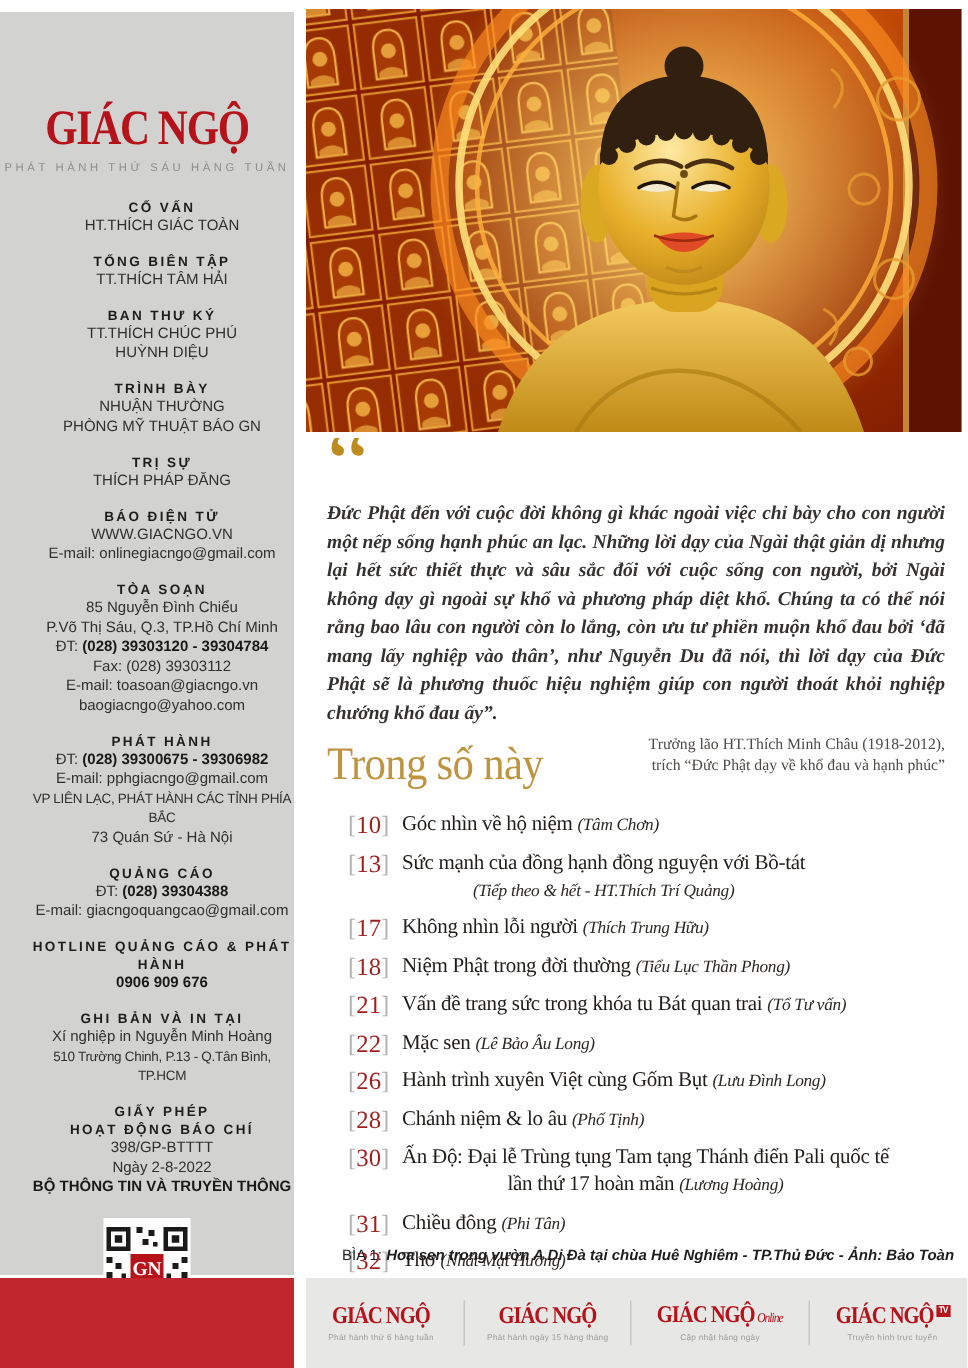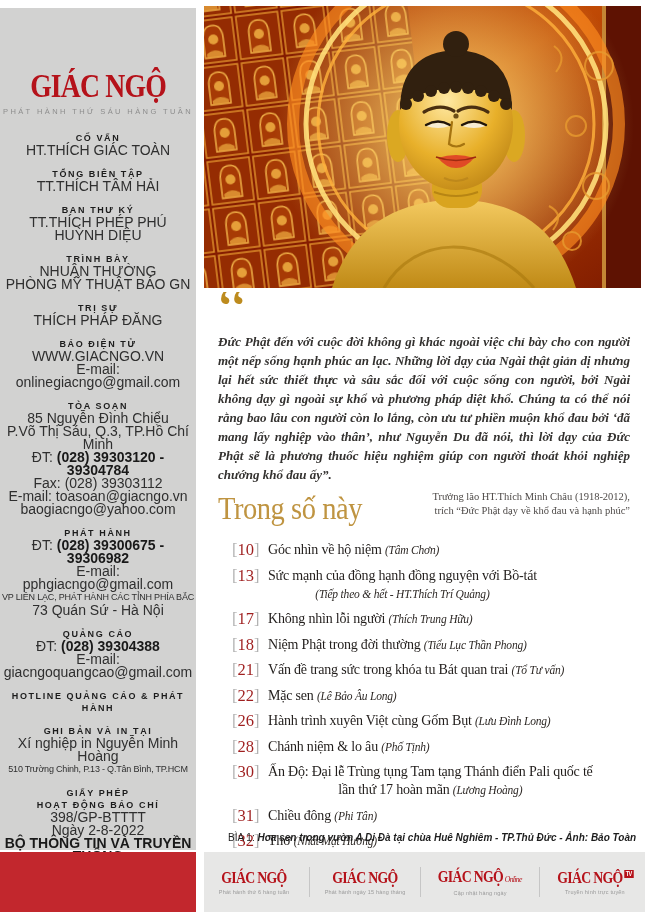--- a/index.html
+++ b/index.html
@@ -15,27 +15,27 @@
   }
   .logo-wrap{padding-top:62px;}
   .logo{
     font-family:"Liberation Serif",serif;font-weight:bold;
     font-size:33px;color:#b5121a;letter-spacing:-1px;
     transform:scaleX(.84);transform-origin:center;line-height:1;
   }
   .tagline{
     margin-top:4px;font-size:7.5px;letter-spacing:2.4px;color:#8d8d8d;
   }
-  .sb-sections{margin-top:16px;}
+  .sb-sections{margin-top:16px;margin-left:20px;}
   .sb-section{margin-bottom:11px;}
   .sb-head{
     font-size:9px;font-weight:bold;letter-spacing:1.6px;color:#1c1c1c;
     line-height:12px;
   }
-  .sb-line{font-size:14px;line-height:13px;color:#2f2f2f;}
+  .sb-line{font-size:10px;line-height:13px;color:#2f2f2f;}
   .sb-line b{font-weight:bold;color:#191919;}
   .sb-line.small{font-size:9px;letter-spacing:-.2px;}
   .qr-box{
     width:58px;height:66px;background:#fff;margin:14px auto 0;
     display:flex;align-items:center;justify-content:center;
   }
   
   .photo{
     position:absolute;left:204px;top:6px;width:437px;height:282px;
     overflow:hidden;background:#8a1c00;
@@ -128,21 +128,21 @@
     <div class="sb-head">TỔNG BIÊN TẬP</div>
 
     <div>
           <div class="sb-line">TT.THÍCH TÂM HẢI</div>
         </div>
   </div>
       <div class="sb-section">
     <div class="sb-head">BAN THƯ KÝ</div>
 
     <div>
-          <div class="sb-line">TT.THÍCH PHÉP PHÚ</div>
+          <div class="sb-line">TT.THÍCH CHÚC PHÚ</div>
           <div class="sb-line">HUỲNH DIỆU</div>
         </div>
   </div>
       <div class="sb-section">
     <div class="sb-head">TRÌNH BÀY</div>
 
     <div>
           <div class="sb-line">NHUẬN THƯỜNG</div>
           <div class="sb-line">PHÒNG MỸ THUẬT BÁO GN</div>
         </div>
@@ -188,20 +188,23 @@
     <div class="sb-head">QUẢNG CÁO</div>
 
     <div>
           <div class="sb-line">ĐT: <b>(028) 39304388</b></div>
           <div class="sb-line">E-mail: giacngoquangcao@gmail.com</div>
         </div>
   </div>
       <div class="sb-section">
     <div class="sb-head">HOTLINE QUẢNG CÁO &amp; PHÁT HÀNH</div>
 
+    <div>
+          <div class="sb-line"><b>0906 909 676</b></div>
+        </div>
   </div>
       <div class="sb-section">
     <div class="sb-head">GHI BẢN VÀ IN TẠI</div>
 
     <div>
           <div class="sb-line">Xí nghiệp in Nguyễn Minh Hoàng</div>
           <div class="sb-line small">510 Trường Chinh, P.13 - Q.Tân Bình, TP.HCM</div>
         </div>
   </div>
       <div class="sb-section">

